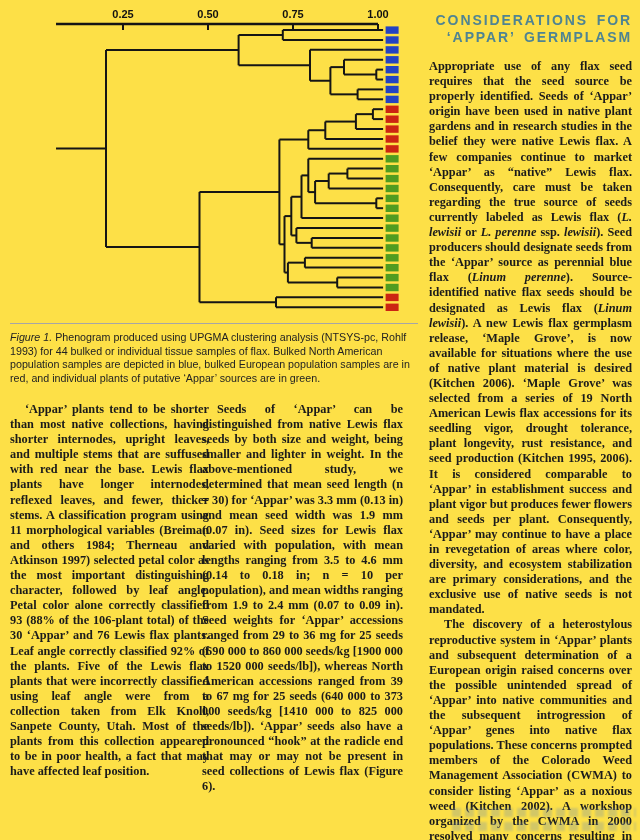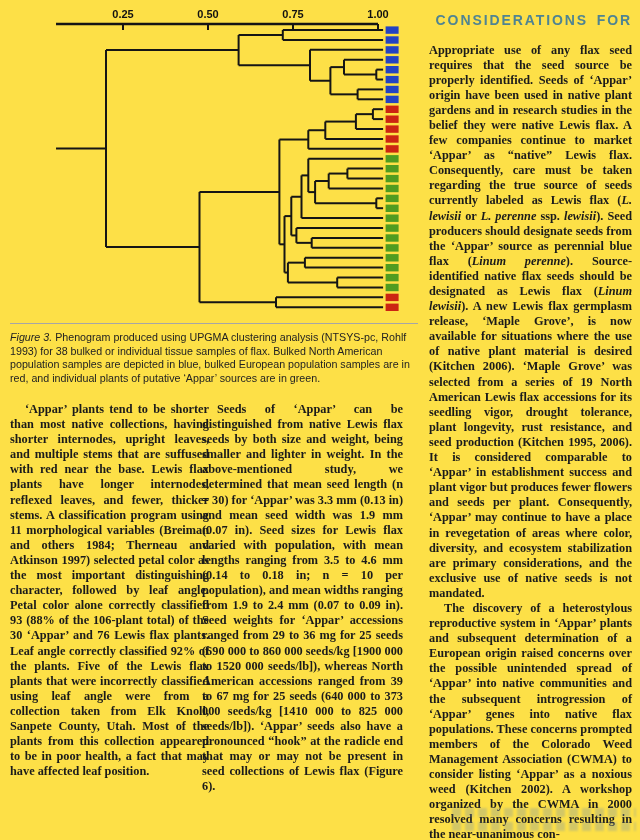--- a/index.html
+++ b/index.html
@@ -155,33 +155,34 @@
       <line x1="200" y1="20" x2="200" y2="26"></line>
       <text x="200" y="14" text-anchor="middle" class="axis-label">0.50</text>
       <line x1="285" y1="20" x2="285" y2="26"></line>
       <text x="285" y="14" text-anchor="middle" class="axis-label">0.75</text>
       <line x1="370" y1="20" x2="370" y2="26"></line>
       <text x="370" y="14" text-anchor="middle" class="axis-label">1.00</text>
     </svg>
 
   <div class="figrule"></div>
 
-  <div class="caption"><span class="it">Figure 3.</span><span> Phenogram produced using UPGMA clustering analysis (NTSYS-pc, Rohlf 1993) for 38 bulked or individual tissue samples of flax. Bulked North American population samples are depicted in blue, bulked European population samples are in red, and individual plants of putative ‘Appar’ sources are in green.</span></div>
+  <div class="caption"><span class="it">Figure 1.</span><span> Phenogram produced using UPGMA clustering analysis (NTSYS-pc, Rohlf 1993) for 44 bulked or individual tissue samples of flax. Bulked North American population samples are depicted in blue, bulked European population samples are in red, and individual plants of putative ‘Appar’ sources are in green.</span></div>
 
   <div class="col1 bodytext">
     <p class="para indent"><span>‘Appar’ plants tend to be shorter than most native collections, having shorter internodes, upright leaves, and multiple stems that are suffused with red near the base. Lewis flax plants have longer internodes, reflexed leaves, and fewer, thicker stems. A classification program using 11 morphological variables (Breiman and others 1984; Therneau and Atkinson 1997) selected petal color as the most important distinguishing character, followed by leaf angle. Petal color alone correctly classified 93 (88% of the 106-plant total) of the 30 ‘Appar’ and 76 Lewis flax plants. Leaf angle correctly classified 92% of the plants. Five of the Lewis flax plants that were incorrectly classified using leaf angle were from a collection taken from Elk Knoll, Sanpete County, Utah. Most of the plants from this collection appeared to be in poor health, a fact that may have affected leaf position.</span></p>
   </div>
 
   <div class="col2 bodytext">
     <p class="para indent"><span>Seeds of ‘Appar’ can be distinguished from native Lewis flax seeds by both size and weight, being smaller and lighter in weight. In the above-mentioned study, we determined that mean seed length (n = 30) for ‘Appar’ was 3.3 mm (0.13 in) and mean seed width was 1.9 mm (0.07 in). Seed sizes for Lewis flax varied with population, with mean lengths ranging from 3.5 to 4.6 mm (0.14 to 0.18 in; n = 10 per population), and mean widths ranging from 1.9 to 2.4 mm (0.07 to 0.09 in). Seed weights for ‘Appar’ accessions ranged from 29 to 36 mg for 25 seeds (690 000 to 860 000 seeds/kg [1900 000 to 1520 000 seeds/lb]), whereas North American accessions ranged from 39 to 67 mg for 25 seeds (640 000 to 373 000 seeds/kg [1410 000 to 825 000 seeds/lb]). ‘Appar’ seeds also have a pronounced “hook” at the radicle end that may or may not be present in seed collections of Lewis flax (Figure 6).</span></p>
   </div>
 
   <aside class="sidebar">
     <h2 class="sidebar-heading">
       <div>CONSIDERATIONS FOR</div>
+      <div>‘APPAR’ GERMPLASM</div>
     </h2>
     <div class="bodytext">
       <p class="para"><span>Appropriate use of any flax seed requires that the seed source be properly identified. Seeds of ‘Appar’ origin have been used in native plant gardens and in research studies in the belief they were native Lewis flax. A few companies continue to market ‘Appar’ as “native” Lewis flax. Consequently, care must be taken regarding the true source of seeds currently labeled as Lewis flax (</span><span class="it">L. lewisii</span><span> or </span><span class="it">L. perenne</span><span> ssp. </span><span class="it">lewisii</span><span>). Seed producers should designate seeds from the ‘Appar’ source as perennial blue flax (</span><span class="it">Linum perenne</span><span>). Source-identified native flax seeds should be designated as Lewis flax (</span><span class="it">Linum lewisii</span><span>). A new Lewis flax germplasm release, ‘Maple Grove’, is now available for situations where the use of native plant material is desired (Kitchen 2006). ‘Maple Grove’ was selected from a series of 19 North American Lewis flax accessions for its seedling vigor, drought tolerance, plant longevity, rust resistance, and seed production (Kitchen 1995, 2006). It is considered comparable to ‘Appar’ in establishment success and plant vigor but produces fewer flowers and seeds per plant. Consequently, ‘Appar’ may continue to have a place in revegetation of areas where color, diversity, and ecosystem stabilization are primary considerations, and the exclusive use of native seeds is not mandated.</span></p>
       <p class="para indent"><span>The discovery of a heterostylous reproductive system in ‘Appar’ plants and subsequent determination of a European origin raised concerns over the possible unintended spread of ‘Appar’ into native communities and the subsequent introgression of ‘Appar’ genes into native flax populations. These concerns prompted members of the Colorado Weed Management Association (CWMA) to consider listing ‘Appar’ as a noxious weed (Kitchen 2002). A workshop organized by the CWMA in 2000 resolved many concerns resulting in the near-unanimous con-</span></p>
     </div>
   </aside>
 
   <div class="watermark">
     <div class="wrow"></div>
     <div class="wrow"></div>

